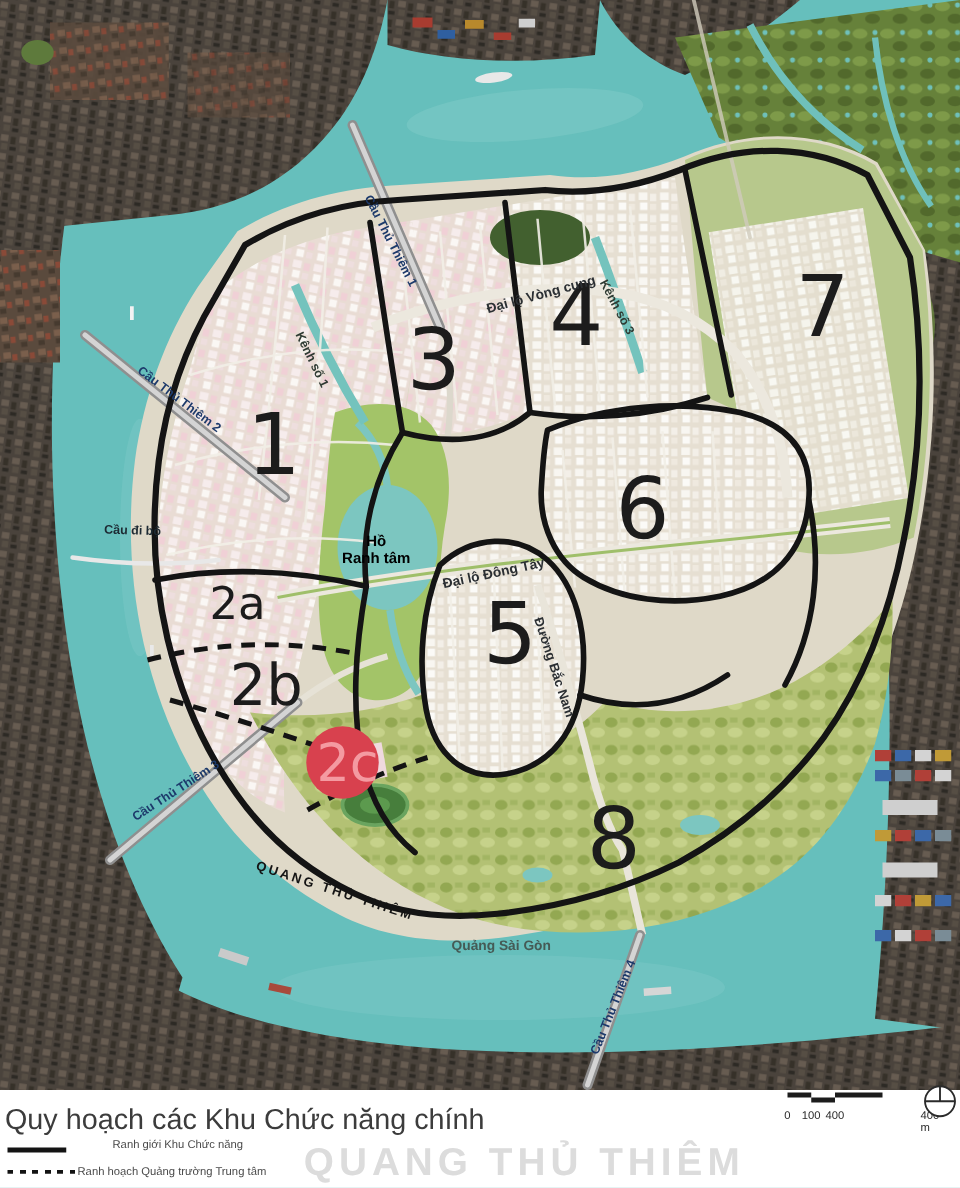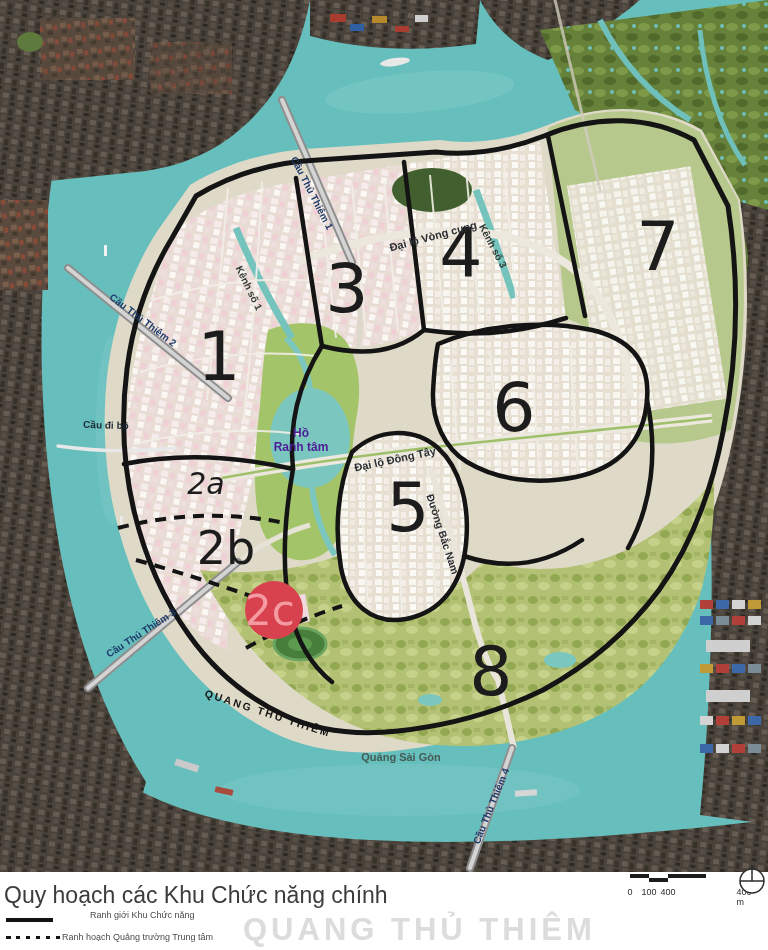--- a/index.html
+++ b/index.html
@@ -6,25 +6,25 @@
   #stage{position:relative;width:768px;height:950px;overflow:hidden;background:#fff;
          font-family:"Liberation Sans",sans-serif;}
   #map{position:absolute;left:0;top:0;width:768px;height:872px;overflow:hidden;}
   #map svg{position:absolute;left:0;top:0;display:block;}
   .lbl{position:absolute;white-space:nowrap;font-weight:700;color:#2b2f33;
        font-family:"Liberation Sans",sans-serif;}
   .navy{color:#1d3a6b;}
   .zone-num{position:absolute;font-family:"DejaVu Sans",sans-serif;color:#1c1c1c;
             font-weight:400;line-height:1;}
   .hl-circle{position:absolute;width:58px;height:58px;border-radius:50%;
-             background:#d8414e;display:flex;align-items:center;justify-content:flex-start;
+             background:#d8414e;display:flex;align-items:center;justify-content:flex-end;
              font-family:"DejaVu Sans",sans-serif;font-size:42px;color:#f49aa1;}
   .map-wm{position:absolute;font-weight:800;font-size:10.5px;letter-spacing:2.2px;color:#141414;}
   .lake-lbl{position:absolute;text-align:center;font-weight:700;font-size:12px;
-            color:#4c1d95;line-height:1.2;}
+            color:#000000;line-height:1.2;}
   #footer{position:absolute;left:0;top:872px;width:768px;height:78px;background:#ffffff;}
   .f-title{position:absolute;left:4px;top:10px;font-size:23px;color:#3c3c3c;font-weight:400;}
   .legend-label{position:absolute;font-size:9px;color:#4a4a4a;}
   .swatch-solid{position:absolute;left:6px;width:47px;height:4px;background:#131313;}
   .swatch-dashed{position:absolute;left:6px;width:54px;height:3px;
       background:repeating-linear-gradient(90deg,#131313 0 4.5px,transparent 4.5px 10px);}
   .scalebar{position:absolute;left:630px;top:2px;width:78px;height:20px;}
   .sb-seg{position:absolute;height:4px;}
   .sb-lab{position:absolute;top:13px;font-size:9px;color:#2b2b2b;transform:translateX(-50%);}
   .f-wm{position:absolute;left:243px;top:42px;font-size:31px;font-weight:700;
@@ -255,22 +255,22 @@
       </g>
 
       <g stroke="#141414" fill="none" stroke-width="4" stroke-dasharray="11 8" stroke-linecap="butt">
         <path d="M118,528 C172,514 226,512 280,522"></path>
         <path d="M136,560 C190,575 240,592 292,610"></path>
         <path d="M246,648 C278,630 310,616 342,606"></path>
       </g>
     </svg>
 
     <div class="zone-num" style="left:219px;top:357px;font-size:68px;transform:translate(-50%,-50%);">1</div>
-    <div class="zone-num" style="left:206px;top:484px;font-size:30px;transform:translate(-50%,-50%);font-style:italic;">2a</div>
-    <div class="zone-num" style="left:226px;top:548px;font-size:46px;transform:translate(-50%,-50%);">2b</div>
+    <div class="zone-num" style="left:190px;top:484px;font-size:36px;transform:translate(-50%,-50%);">2a</div>
+    <div class="zone-num" style="left:213px;top:548px;font-size:46px;transform:translate(-50%,-50%);">2b</div>
     <div class="zone-num" style="left:347px;top:289px;font-size:68px;transform:translate(-50%,-50%);">3</div>
     <div class="zone-num" style="left:461px;top:254px;font-size:68px;transform:translate(-50%,-50%);">4</div>
     <div class="zone-num" style="left:408px;top:508px;font-size:68px;transform:translate(-50%,-50%);">5</div>
     <div class="zone-num" style="left:514px;top:408px;font-size:68px;transform:translate(-50%,-50%);">6</div>
     <div class="zone-num" style="left:658px;top:247px;font-size:68px;transform:translate(-50%,-50%);">7</div>
     <div class="zone-num" style="left:491px;top:672px;font-size:68px;transform:translate(-50%,-50%);">8</div>
 
     <div class="hl-circle" style="left:274px;top:610px;transform:translate(-50%,-50%);">
       <span>2c</span>
     </div>

